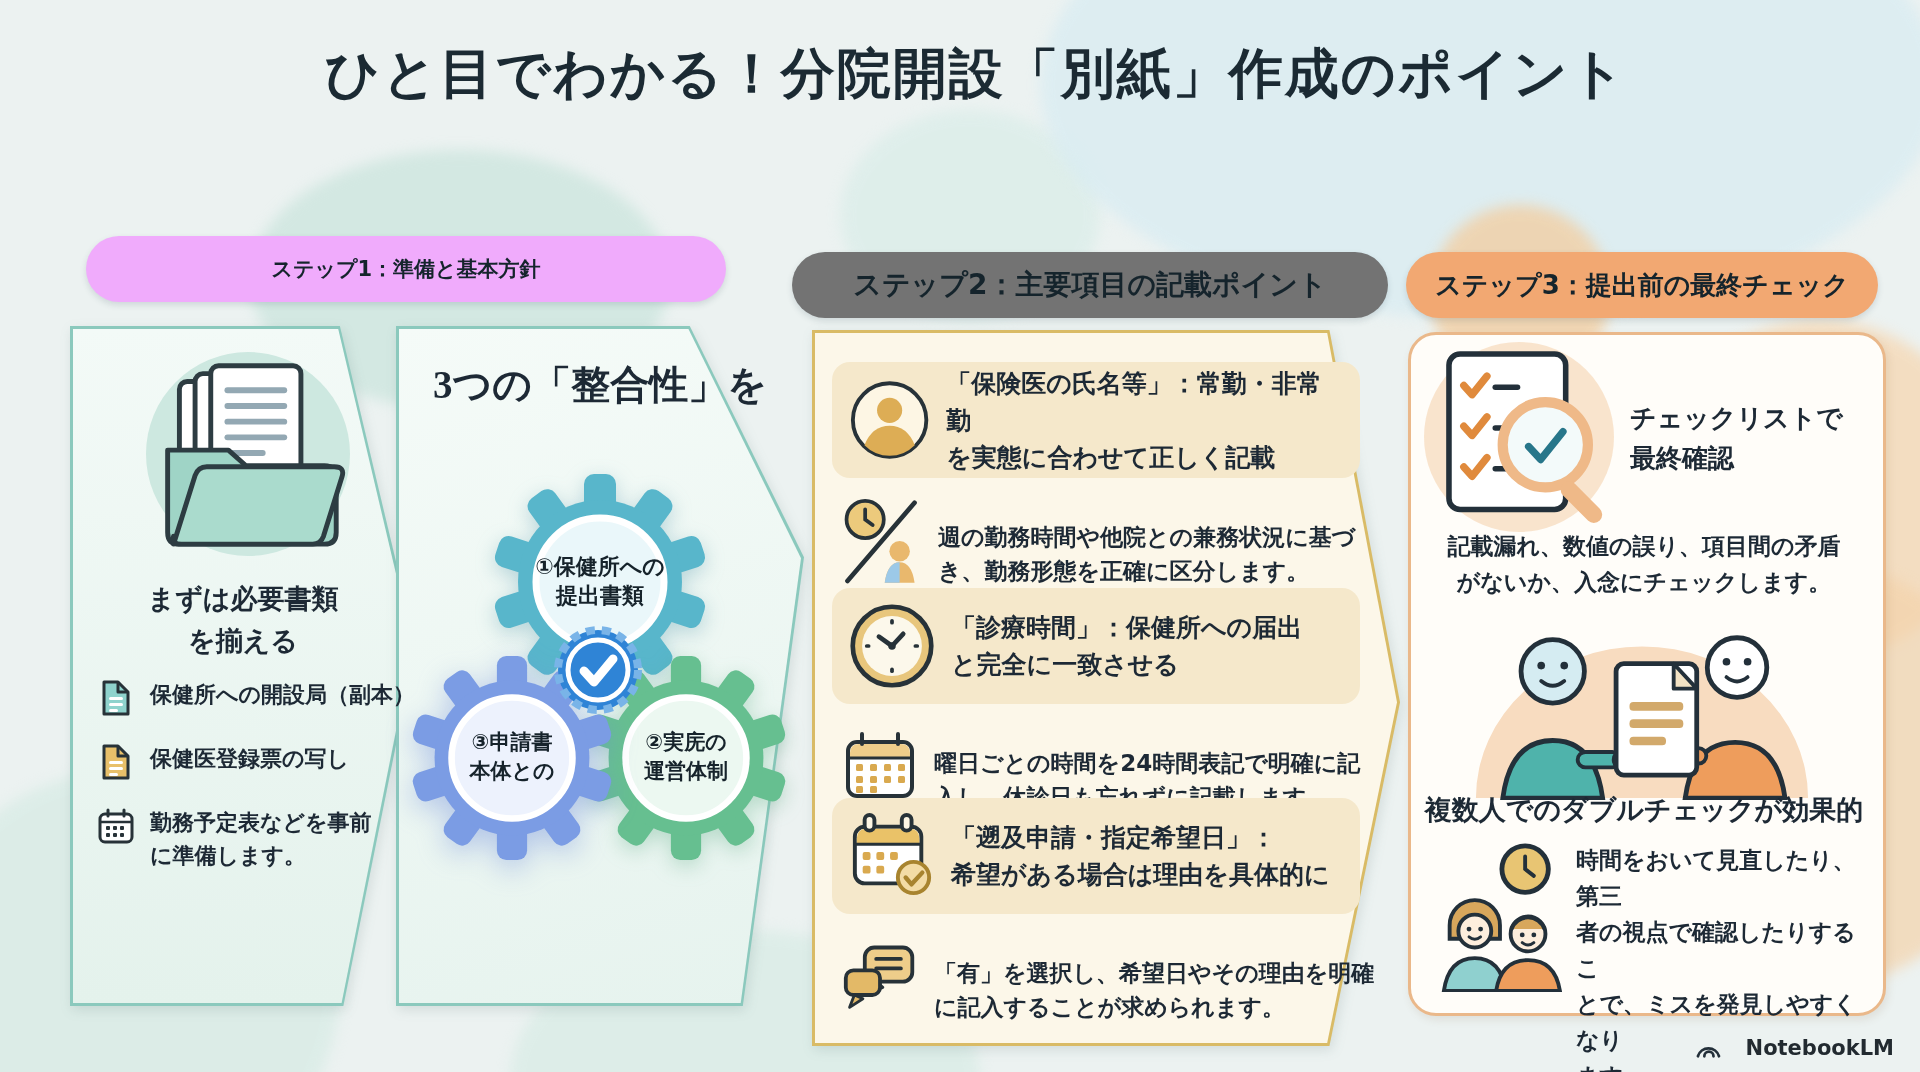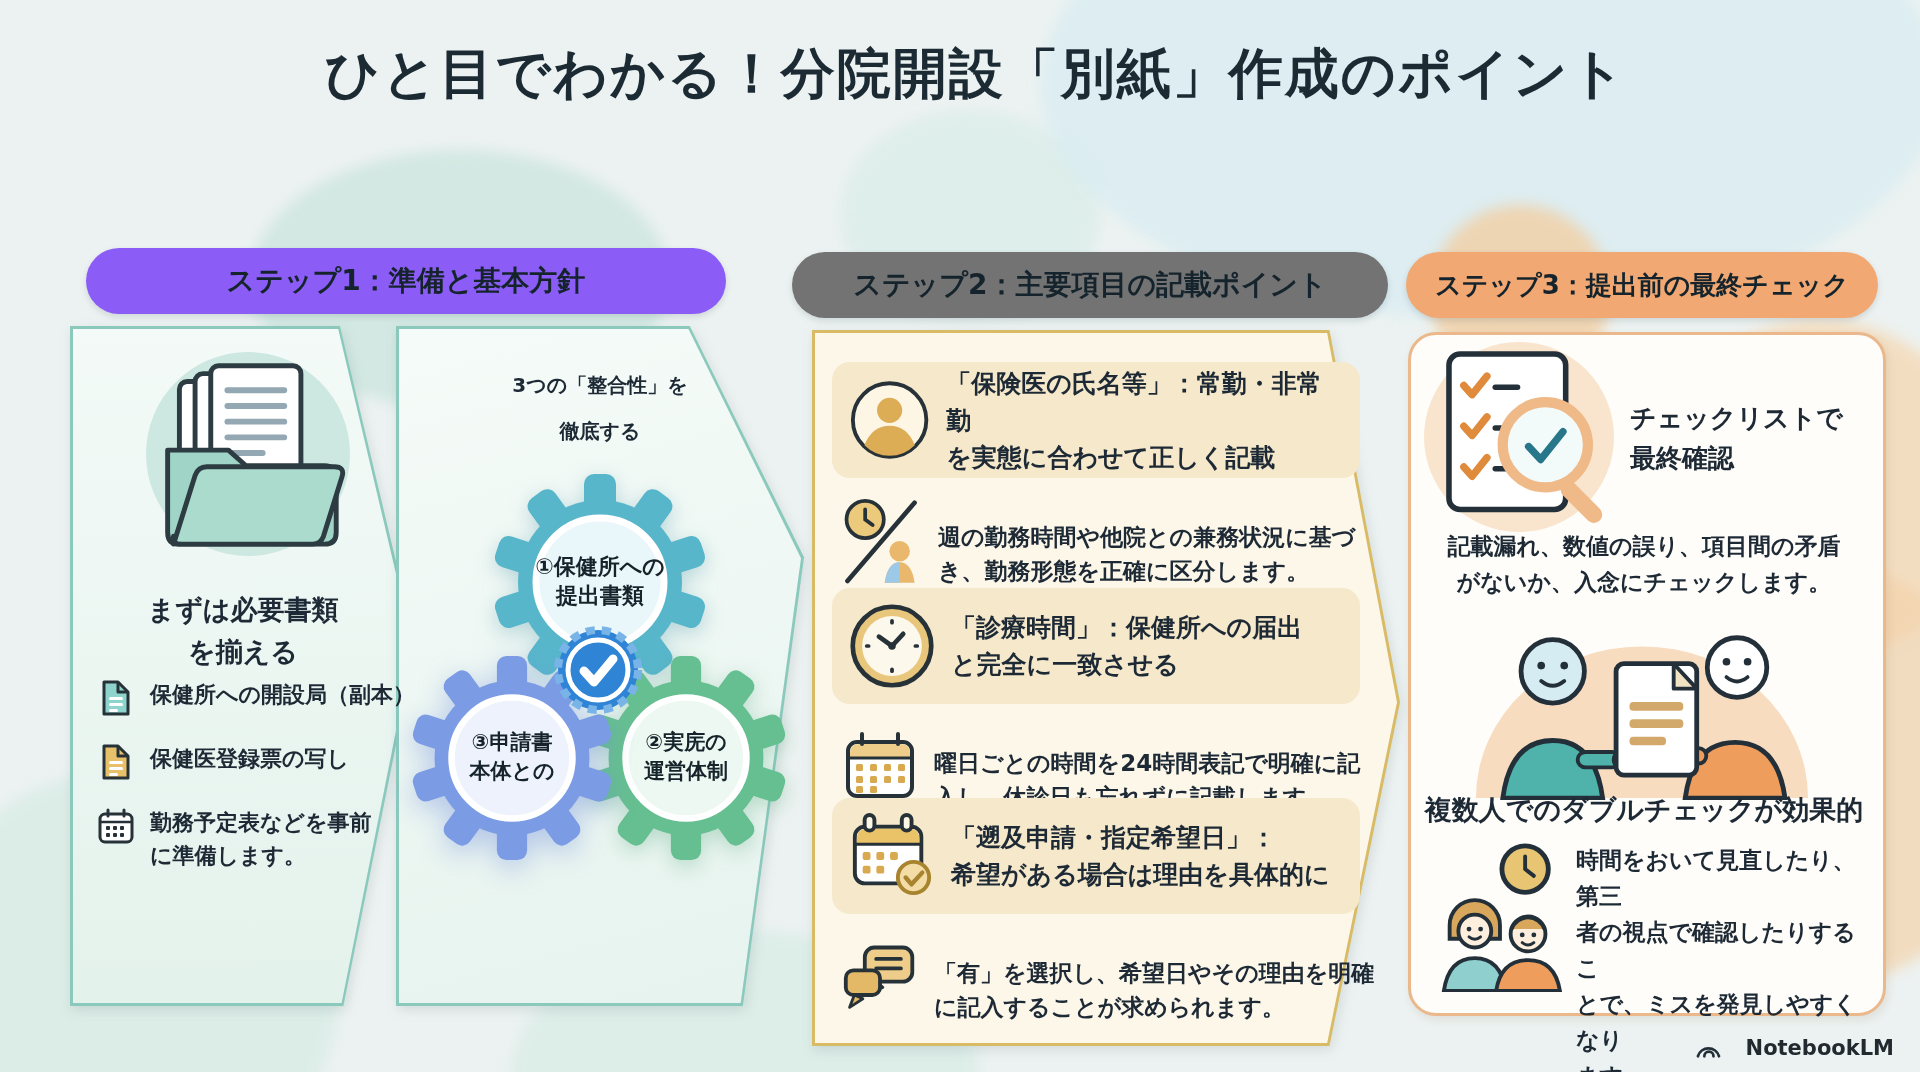--- a/index.html
+++ b/index.html
@@ -10,22 +10,22 @@
   .title{position:absolute;left:16px;top:38px;width:1920px;text-align:center;
          font-size:54px;font-weight:900;letter-spacing:2px;color:#1b2a33;}
   .chev{position:absolute;filter:drop-shadow(2px 4px 6px rgba(60,90,90,.14));}
   .cb,.cf{position:absolute;}
   .cb{inset:0;}
   .cf{inset:3px;}
   .panel3{position:absolute;left:1408px;top:332px;width:472px;height:678px;background:#fffdf9;
           border:3px solid #eab88a;border-radius:28px;box-shadow:2px 4px 8px rgba(120,90,60,.12);}
   .pill{position:absolute;height:66px;border-radius:33px;display:flex;align-items:center;justify-content:center;
         font-weight:800;color:#15242c;box-shadow:0 3px 6px rgba(40,70,80,.15);}
-  .h27{font-size:27px;line-height:42px;font-weight:800;text-align:center;margin-top:11px;}
-  .h29{font-size:20px;line-height:46px;font-weight:800;text-align:center;}
+  .h27{font-size:27px;line-height:42px;font-weight:800;text-align:center;}
+  .h29{font-size:39px;line-height:46px;font-weight:800;text-align:center;font-family:Liberation Serif, serif;}
   .list-row{position:absolute;display:flex;align-items:flex-start;gap:14px;}
   .list-text{font-size:22px;line-height:33px;font-weight:700;}
   .glabel{position:absolute;text-align:center;font-weight:800;font-size:21px;line-height:29px;color:#16232b;}
   .card{position:absolute;width:528px;height:116px;background:#f5e8cb;border-radius:18px;
         display:flex;align-items:center;gap:16px;padding:0 17px;box-sizing:border-box;}
   .card-title{font-size:25px;line-height:37px;font-weight:800;}
   .sub{position:absolute;display:flex;align-items:center;gap:16px;}
   .sub-text{font-size:23px;line-height:34px;font-weight:700;margin-top:28px;}
   .s3-head{position:absolute;font-size:26px;line-height:40px;font-weight:800;}
   .s3-body{position:absolute;font-size:23px;line-height:36px;font-weight:700;}
@@ -59,21 +59,21 @@
     <div class="cf" style="background:linear-gradient(165deg,#f5fbf8,#e6f3ee);clip-path:polygon(0 0,72% 0,100% 34%,85% 100%,0 100%)"></div>
   </div>
 
   <div class="chev" style="left:812px;top:330px;width:588px;height:716px">
     <div class="cb" style="background:#d9bb66;clip-path:polygon(0 0,88% 0,100% 52%,88% 100%,0 100%)"></div>
     <div class="cf" style="background:#fcf7e9;clip-path:polygon(0 0,88% 0,100% 52%,88% 100%,0 100%)"></div>
   </div>
 
   <div class="panel3"></div>
 
-  <div class="pill" style="left:86px;top:248px;width:640px;font-size:28px;background:#8b5cf6">
+  <div class="pill" style="left:86px;top:236px;width:640px;font-size:21px;background:#f0abfc">
     <span>ステップ1：準備と基本方針</span>
   </div>
   <div class="pill" style="left:792px;top:252px;width:596px;font-size:28px;background:#737373">
     <span>ステップ2：主要項目の記載ポイント</span>
   </div>
   <div class="pill" style="left:1406px;top:252px;width:472px;font-size:26px;background:#f2a872">
     <span>ステップ3：提出前の最終チェック</span>
   </div>
 
   <div class="abs" style="left:146px;top:352px;width:204px;height:204px;border-radius:50%;background:#cde8e0"></div>
@@ -138,21 +138,20 @@
       </g>
     </svg>
     <div class="list-text">
       <span class="line">勤務予定表などを事前</span>
       <span class="line">に準備します。</span>
     </div>
   </div>
 
   <div class="abs h29" style="left:396px;top:362px;width:408px">
     <span class="line">3つの「整合性」を</span>
-    <span class="line">徹底する</span>
   </div>
 
   <svg class="abs" style="left:492px;top:474px;filter:drop-shadow(0 6px 10px rgba(80,150,170,.35))" width="216" height="216" viewBox="0 0 216 216">
     <g fill="#58b6cb">
       <rect x="92" y="0" width="32" height="44" rx="10"></rect>
       <rect x="92" y="0" width="32" height="44" rx="10" transform="rotate(36 108 108)"></rect>
       <rect x="92" y="0" width="32" height="44" rx="10" transform="rotate(72 108 108)"></rect>
       <rect x="92" y="0" width="32" height="44" rx="10" transform="rotate(108 108 108)"></rect>
       <rect x="92" y="0" width="32" height="44" rx="10" transform="rotate(144 108 108)"></rect>
       <rect x="92" y="0" width="32" height="44" rx="10" transform="rotate(180 108 108)"></rect>

